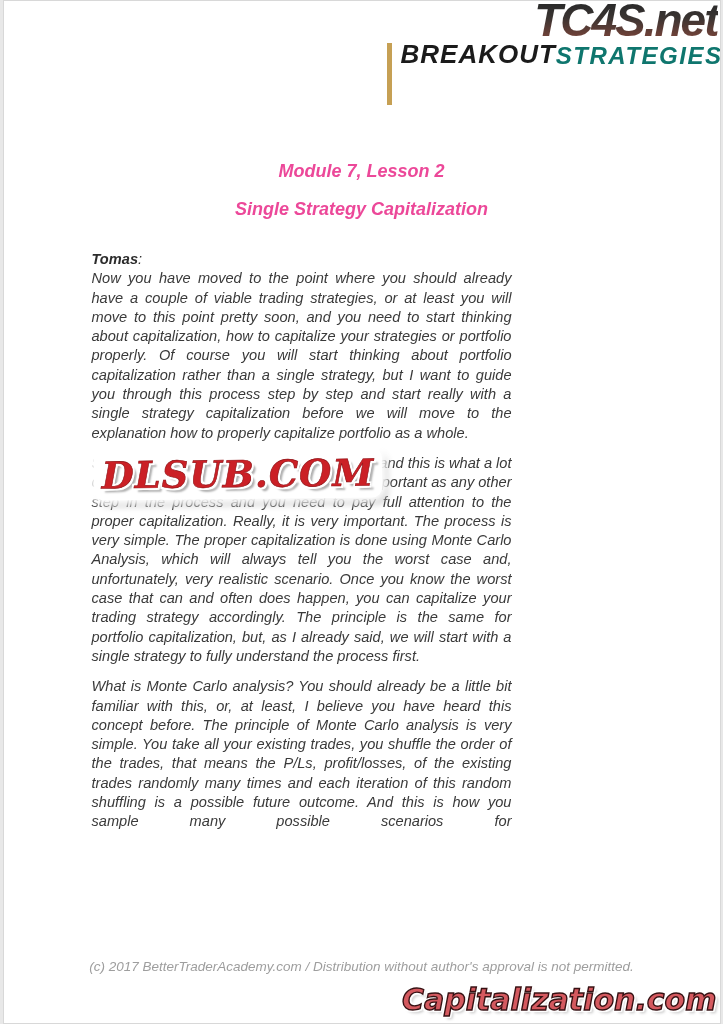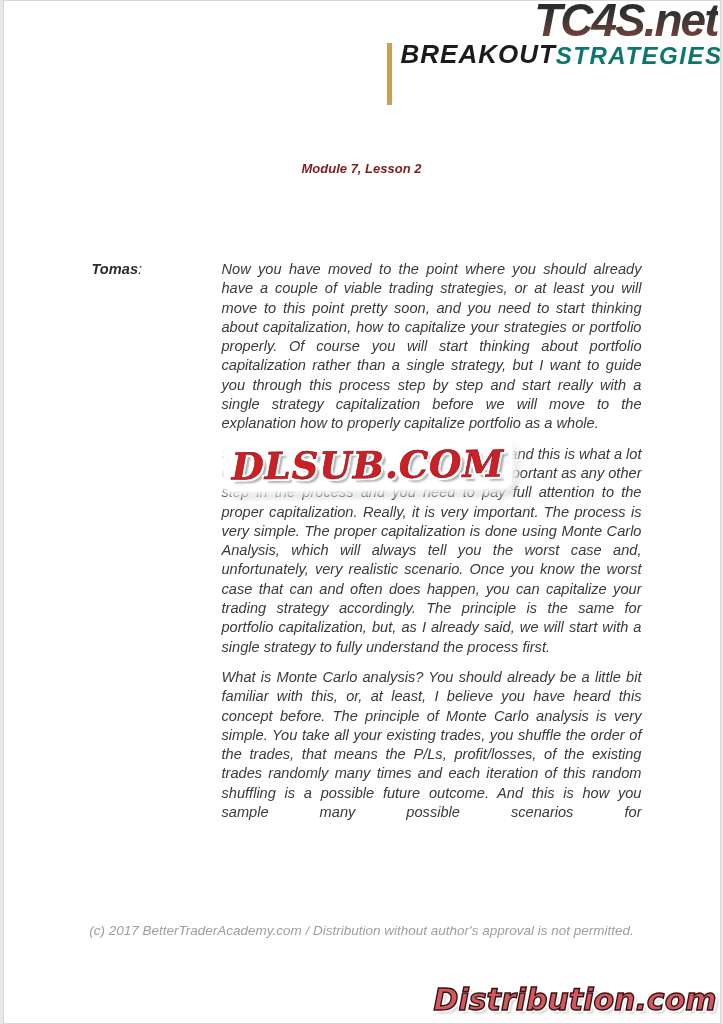--- a/index.html
+++ b/index.html
@@ -24,25 +24,25 @@
   .logo { position:absolute; left:383px; top:40px; display:flex; align-items:flex-start; }
   .logo-bar { width:5px; height:62px; background:#c6a054; margin-right:9px; margin-top:2px; }
   .logo-text { display:flex; flex-direction:row; }
   .logo-l1 { font-size:26px; font-weight:700; letter-spacing:1px; color:#1b1b1b; line-height:1.0; }
   .logo-l2 { font-size:24px; font-weight:700; letter-spacing:1.5px; color:#0f766e; line-height:1.0; margin-top:3px; }
   .logo-l3 { font-size:11px; font-weight:400; letter-spacing:5px; color:#222; line-height:1.0; margin-top:6px; }
   .logo-icon { margin-left:7px; margin-top:7px; }
 
   
   .titles { position:absolute; top:160px; left:0; right:0; text-align:center; }
-  .title-line { font-size:13px; font-weight:700; color:#7f1d1d; }
+  .title-line { font-size:18px; font-weight:700; color:#ec4899; }
   .title-line + .title-line { margin-top:17px; }
 
   
-  .transcript { position:absolute; top:259px; left:88px; display:flex; }
+  .transcript { position:absolute; top:249px; left:88px; display:flex;flex-direction:column; }
   .speaker-col { width:130px; flex:none; font-size:14.6px; line-height:19.3px; }
   .speaker-name { font-weight:700; color:#2c2c2c; }
   .body-col { width:420px; flex:none; font-size:14.6px; line-height:19.3px; color:#3a3a3a; }
   .para { text-align:justify; margin-bottom:11px; }
   .para.justify-last { text-align-last:justify; }
   .p3 { position:relative; }
   .obscured-line { position:relative; height:19.3px; white-space:nowrap; }
   .frag-mid { position:absolute; left:190px; top:0; }
   .frag-end { position:absolute; right:0; top:0; }
 
@@ -60,21 +60,21 @@
     color:#cb2026; -webkit-text-stroke:0.6px #8c1014;
     text-shadow:
       -2px -2px 0 #fff, 2px -2px 0 #fff, -2px 2px 0 #fff, 2px 2px 0 #fff,
       -2px 0 0 #fff, 2px 0 0 #fff, 0 -2px 0 #fff, 0 2px 0 #fff,
       4px 4px 2px #b0b0b0;
   }
 
   
   .page-num { position:absolute; top:893px; left:0; right:0; text-align:center; font-size:13.6px; color:#2e2e2e; }
   .page-num .b { font-weight:700; }
-  .copyright { position:absolute; top:922px; left:0; right:0; text-align:center; font-size:13.5px; color:#9e9e9e; }
+  .copyright { position:absolute; top:958px; left:0; right:0; text-align:center; font-size:13.5px; color:#9e9e9e; }
   .disclaimer { position:absolute; top:949px; left:0; right:0; text-align:center; font-size:13px; color:#a8a8a8; line-height:17px; letter-spacing:0.3px; }
 
   .traders-xtreme {
     position:absolute; top:982px; right:3px;
     font-family:"DejaVu Sans", sans-serif; font-weight:700;
     font-size:30px; letter-spacing:0px; line-height:1.1;
     color:#d4595f; -webkit-text-stroke:1.4px #351012;
     text-shadow:
       -2px -2px 1px #fff, 2px -2px 1px #fff, -2px 2px 1px #fff, 2px 2px 1px #fff,
       0 0 5px #ffffff, 3px 3px 3px rgba(0,0,0,0.25);
@@ -98,20 +98,21 @@
       <svg width="62" height="62" viewBox="0 0 62 62">
         <rect x="0" y="0" width="62" height="62" fill="#c6a054"></rect>
         <polyline points="7,56 18,40 24,47 36,28 41,34 51,17" fill="none" stroke="#ffffff" stroke-width="5" stroke-linejoin="miter"></polyline>
         <polygon points="45,10 58,5 53,19" fill="#ffffff"></polygon>
       </svg>
     </span>
   </div>
 
   <div class="titles">
     <div class="title-line">Module 7, Lesson 2</div>
+    <div class="title-line">Single Strategy Capitalization</div>
   </div>
 
   <div class="transcript">
     <div class="speaker-col">
       <span class="speaker-name">Tomas</span><span>:</span>
     </div>
     <div class="body-col">
 
 
       <div class="para">Now you have moved to the point where you should already have a couple of viable trading strategies, or at least you will move to this point pretty soon, and you need to start thinking about capitalization, how to capitalize your strategies or portfolio properly. Of course you will start thinking about portfolio capitalization rather than a single strategy, but I want to guide you through this process step by step and start really with a single strategy capitalization before we will move to the explanation how to properly capitalize portfolio as a whole.</div>
@@ -137,15 +138,15 @@
 
     </div>
   </div>
 
 
   <div class="copyright">(c) 2017 BetterTraderAcademy.com / Distribution without author's approval is not permitted.</div>
 
   <div class="disclaimer">
   </div>
 
-  <div class="traders-xtreme">Distribution.com</div>
+  <div class="traders-xtreme">Capitalization.com</div>
 
 </div>
 
 </body></html>

